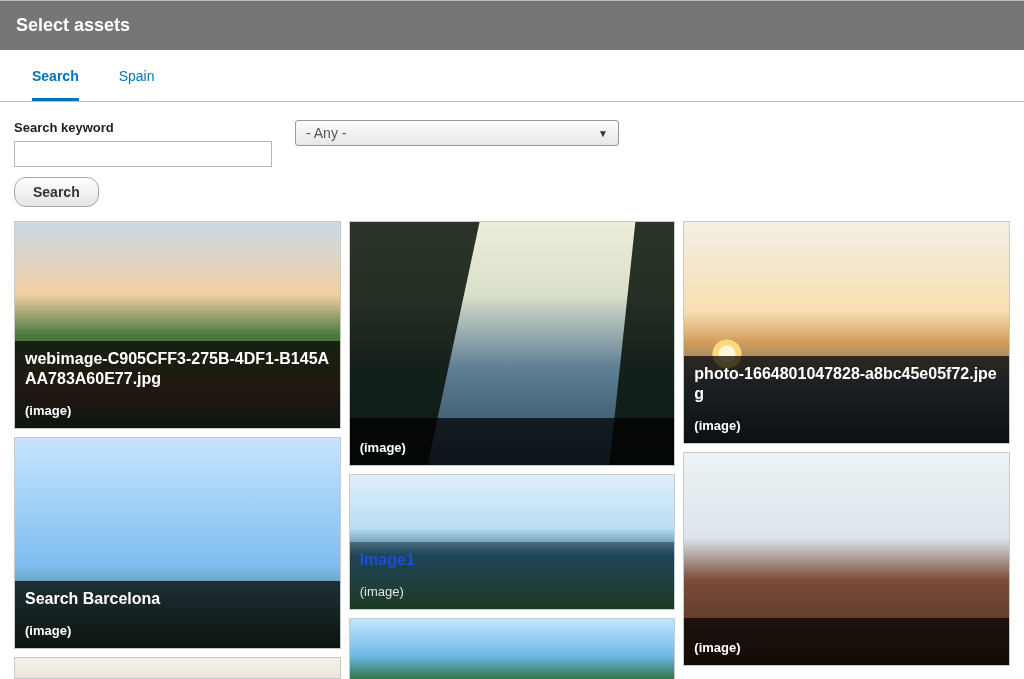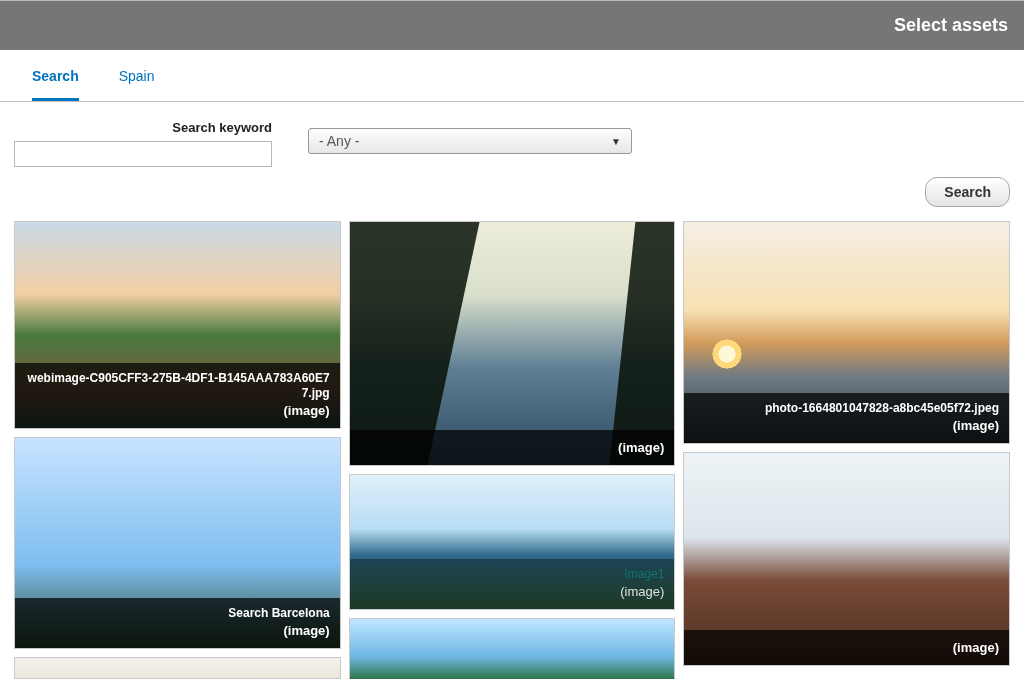--- a/index.html
+++ b/index.html
@@ -1,35 +1,35 @@
 <!DOCTYPE html>
 <html><head>
 <meta charset="utf-8">
 <style>
-  * { box-sizing: border-box; margin: 0; padding: 0; text-align: right; }
+  * { box-sizing: border-box; margin: 0; padding: 0; }
   body { font-family: "Lucida Grande", "Helvetica Neue", Arial, sans-serif; background: #fff; color: #222; width: 1024px; height: 679px; overflow: hidden; }
   .header { background: #767676; color: #fff; padding: 14px 16px; font-size: 18px; font-weight: 600; border-top: 1px solid #bbb; }
   .tabs { display: flex; gap: 40px; padding: 18px 32px 0 32px; border-bottom: 1px solid #bfbfbf; }
   .tab { color: #0074bd; font-size: 14px; padding-bottom: 14px; cursor: pointer; border-bottom: 3px solid transparent; }
   .tab.active { border-bottom-color: #0074bd; font-weight: 600; }
-  .filters { display: flex; gap: 36px; padding: 18px 14px 10px 14px; }
+  .filters { display: flex; gap: 23px; padding: 18px 14px 10px 14px; }
   .field label { display: block; font-size: 13px; font-weight: 600; margin-bottom: 6px; color: #222; }
   .field input[type=text] { width: 258px; height: 26px; border: 1px solid #b8b8b8; background: #fff; padding: 2px 6px; font-size: 13px; }
-  .field .select { width: 324px; height: 26px; border: 1px solid #999; background: linear-gradient(#fdfdfd,#e7e7e7); display: flex; align-items: center; justify-content: space-between; padding: 0 10px; font-size: 14px; color: #555; border-radius: 3px; cursor: pointer; margin-top: 8px; }
+  .field .select { width: 324px; height: 26px; border: 1px solid #999; background: linear-gradient(#fdfdfd,#e7e7e7); display: flex; align-items: center; justify-content: space-between; padding: 0 10px; font-size: 14px; color: #555; border-radius: 3px; cursor: pointer; }
   .select-arrow { font-size: 10px; color: #333; }
   .search-btn-row { padding: 0 14px 14px 14px; }
   .btn { display: inline-block; padding: 6px 18px; font-size: 14px; border: 1px solid #a6a6a6; border-radius: 12px; background: linear-gradient(#ffffff,#e4e4e4); cursor: pointer; font-weight: 600; color: #333; }
   .grid { padding: 0 14px; display: flex; gap: 8px; }
   .col { width: 330px; display: flex; flex-direction: column; gap: 8px; }
   .asset { position: relative; border: 1px solid #c9c9c9; overflow: hidden; cursor: pointer; }
   .asset .thumb { display: block; width: 100%; }
   .overlay { position: absolute; left: 0; right: 0; bottom: 0; background: rgba(0,0,0,0.72); color: #fff; padding: 8px 10px 10px 10px; }
   .overlay-light { background: rgba(0,0,0,0.35); }
-  .asset-title { font-size: 12px; font-weight: 700; line-height: 1.25; word-break: break-all; }
-  .asset-type { font-size: 13px; font-weight: 700; margin-top: 2px; }
+  .asset-title { font-size: 16px; font-weight: 700; line-height: 1.25; word-break: break-all; }
+  .asset-type { font-size: 13px; font-weight: 700; margin-top: 14px; }
   .asset-type-light { font-weight: 400; }
   
   .thumb-amsterdam { height: 206px; background: linear-gradient(180deg,#c9d9e8 0%,#f3cfa2 35%,#497a3e 55%,#7b5b3e 80%,#2e4b3a 100%); }
   .thumb-palms { height: 210px; background: linear-gradient(180deg,#c7e4ff 0%,#7fbef0 60%,#2a4f2e 100%); position: relative; }
   .thumb-palms::before, .thumb-palms::after { content:""; position:absolute; bottom:0; width:28px; background: radial-gradient(circle at 50% 5%, #0d2b12 0 40%, transparent 41%); }
   .thumb-blur { height: 40px; background: linear-gradient(180deg,#f5f1ea,#e3dccf); }
   .thumb-mountains { height: 243px; background: linear-gradient(180deg,#ededd9 0%,#d9dfcb 30%,#5f7f95 60%,#2d4a5e 100%); position:relative; }
   .thumb-mountains::before { content:""; position:absolute; top:0; left:0; width:40%; height:100%; background: linear-gradient(180deg, rgba(10,20,10,0.85), rgba(10,20,10,0.9)); clip-path: polygon(0 0, 100% 0, 60% 100%, 0 100%); }
   .thumb-mountains::after { content:""; position:absolute; top:0; right:0; width:20%; height:100%; background: linear-gradient(180deg, rgba(10,20,10,0.85), rgba(10,20,10,0.9)); clip-path: polygon(40% 0, 100% 0, 100% 100%, 0 100%); }
   .thumb-coast { height: 134px; background: linear-gradient(180deg,#dff0fb 0%,#b8ddf4 40%,#2f6a8a 60%,#2c5a37 100%); }
@@ -92,21 +92,21 @@
   <div class="col">
     <div class="asset">
       <div class="thumb thumb-mountains"></div>
       <div class="overlay">
         <div class="asset-type">(image)</div>
       </div>
     </div>
     <div class="asset">
       <div class="thumb thumb-coast"></div>
       <div class="overlay overlay-light">
-        <div class="asset-title" style="color:#0f766e; font-weight:400;">Image1</div>
+        <div class="asset-title" style="color:#1d4ed8; font-weight:700;">Image1</div>
         <div class="asset-type asset-type-light" style="color:#e2e2e2;">(image)</div>
       </div>
     </div>
     <div class="asset">
       <div class="thumb thumb-palms2"></div>
     </div>
   </div>
 
   <div class="col">
     <div class="asset">

